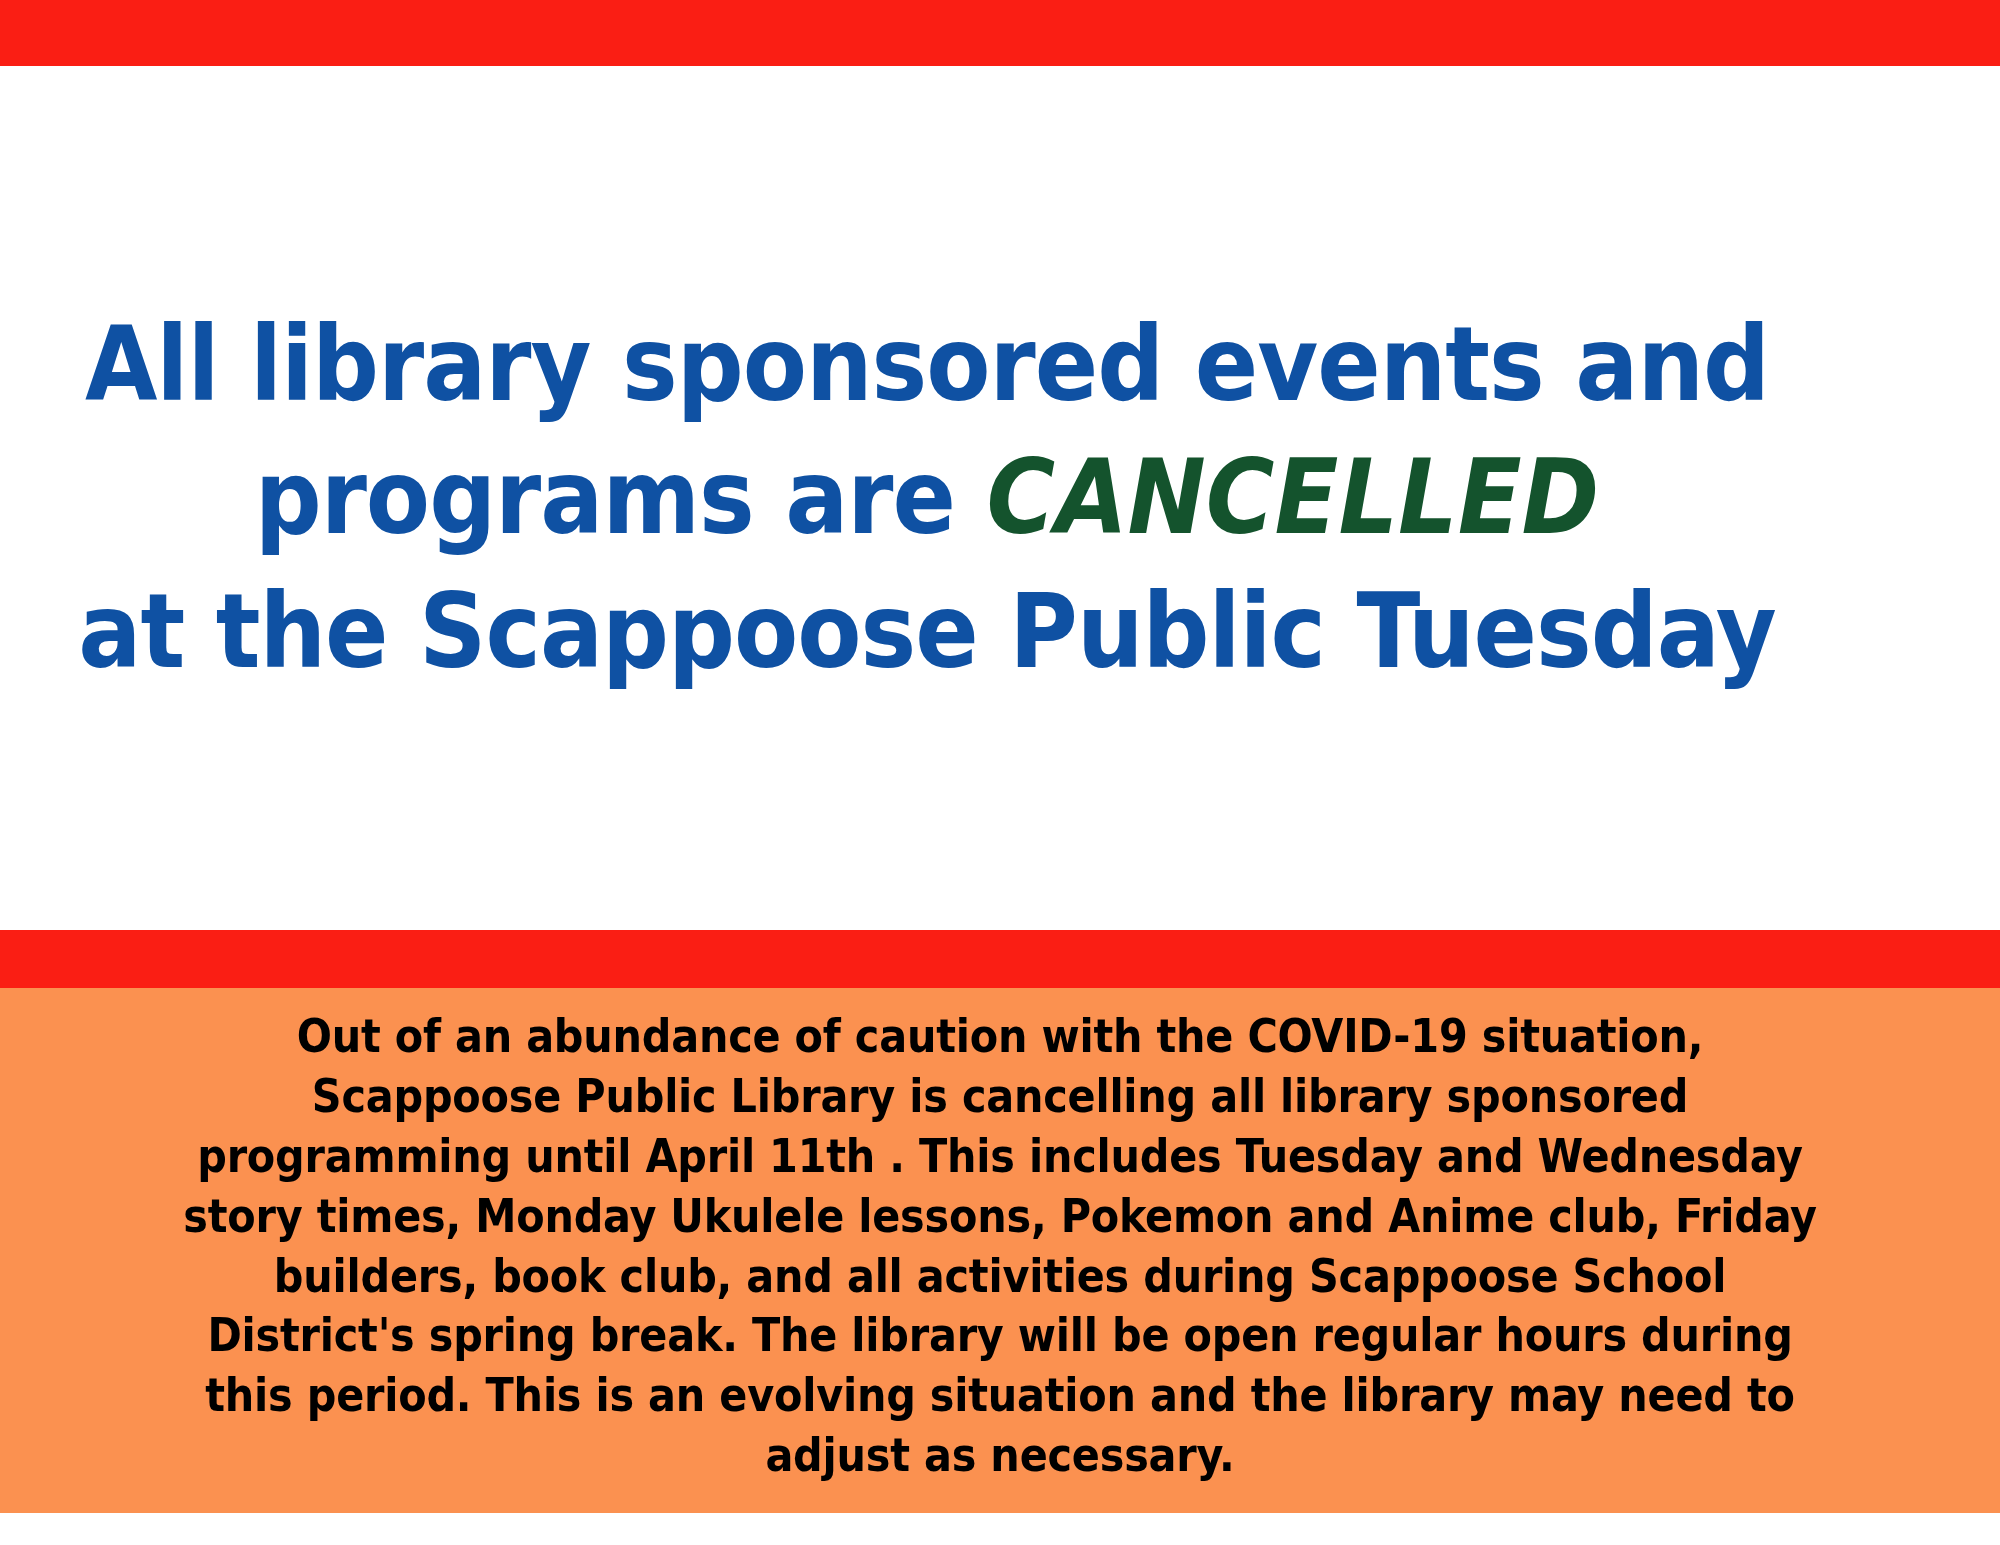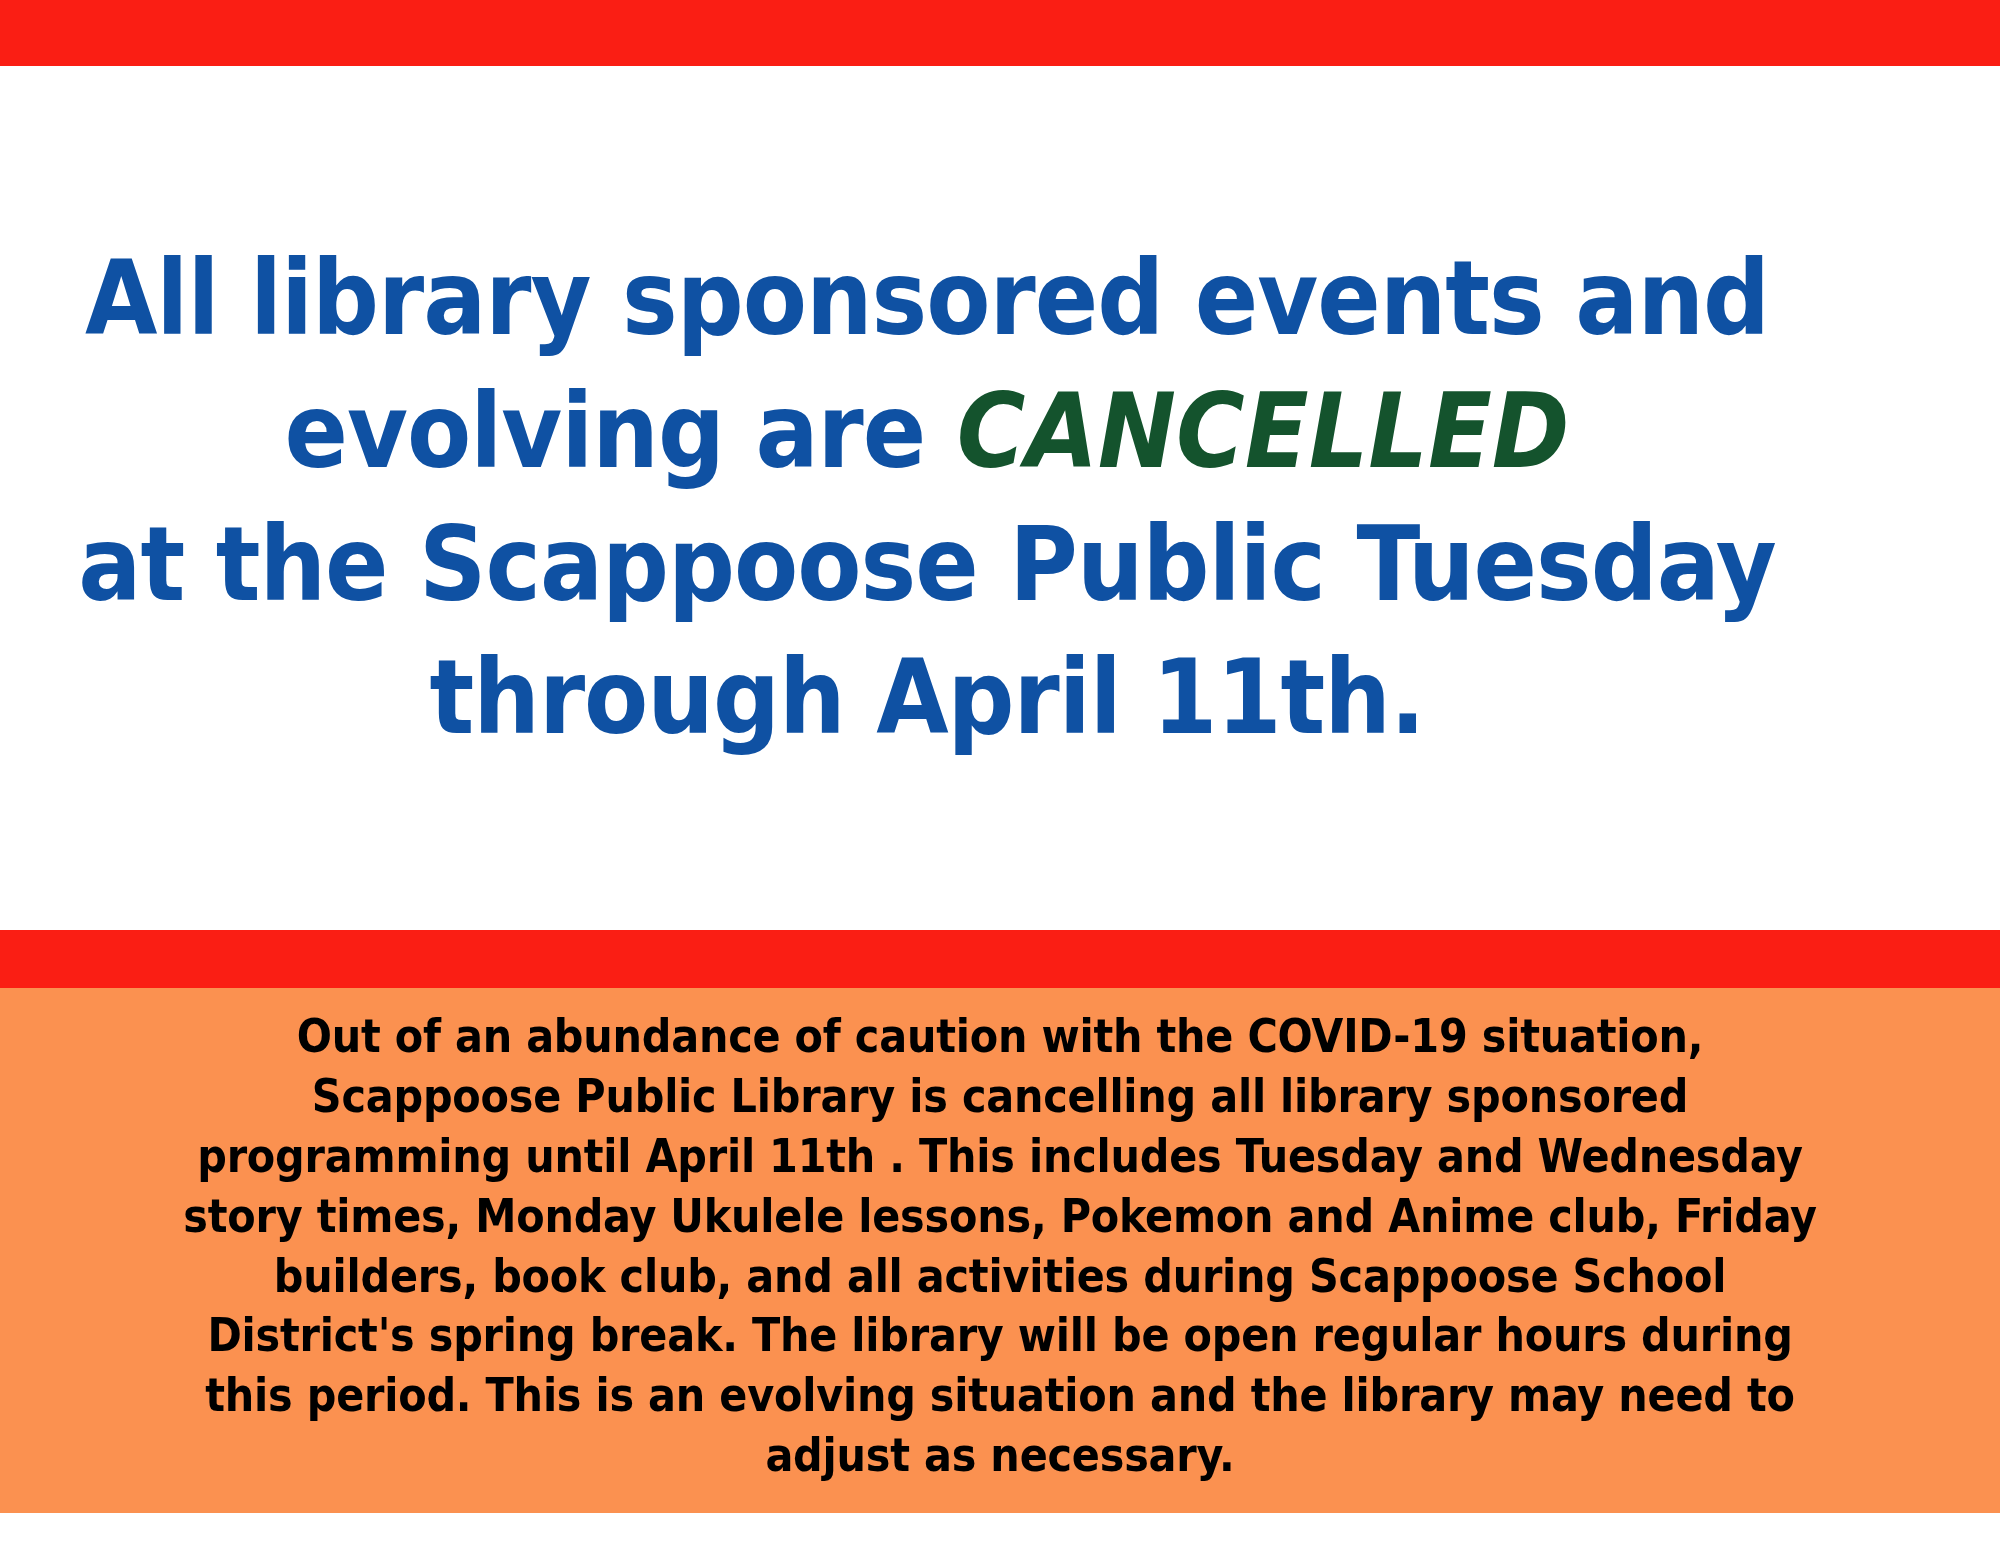--- a/index.html
+++ b/index.html
@@ -120,23 +120,22 @@
 </head>
 <body>
 
 <div id="poster">
 
   <div class="top-bar"></div>
 
   <div class="headline-region">
     <h1 class="headline">
       <span class="headline-line">All library sponsored events and</span>
-      <span class="headline-line"><span>evolving are </span><span class="cancelled">CANCELLED</span></span>
+      <span class="headline-line"><span>programs are </span><span class="cancelled">CANCELLED</span></span>
       <span class="headline-line">at the Scappoose Public Tuesday</span>
-      <span class="headline-line">through April 11th.</span>
     </h1>
   </div>
 
   <div class="mid-bar"></div>
 
   <div class="body-region">
     <p class="body-text">Out of an abundance of caution with the COVID-19 situation, Scappoose Public Library is cancelling all library sponsored programming until April 11th . This includes Tuesday and Wednesday story times, Monday Ukulele lessons, Pokemon and Anime club, Friday builders, book club, and all activities during Scappoose School District's spring break. The library will be open regular hours during this period. This is an evolving situation and the library may need to adjust as necessary.</p>
   </div>
 
   <div class="bottom-strip"></div>

